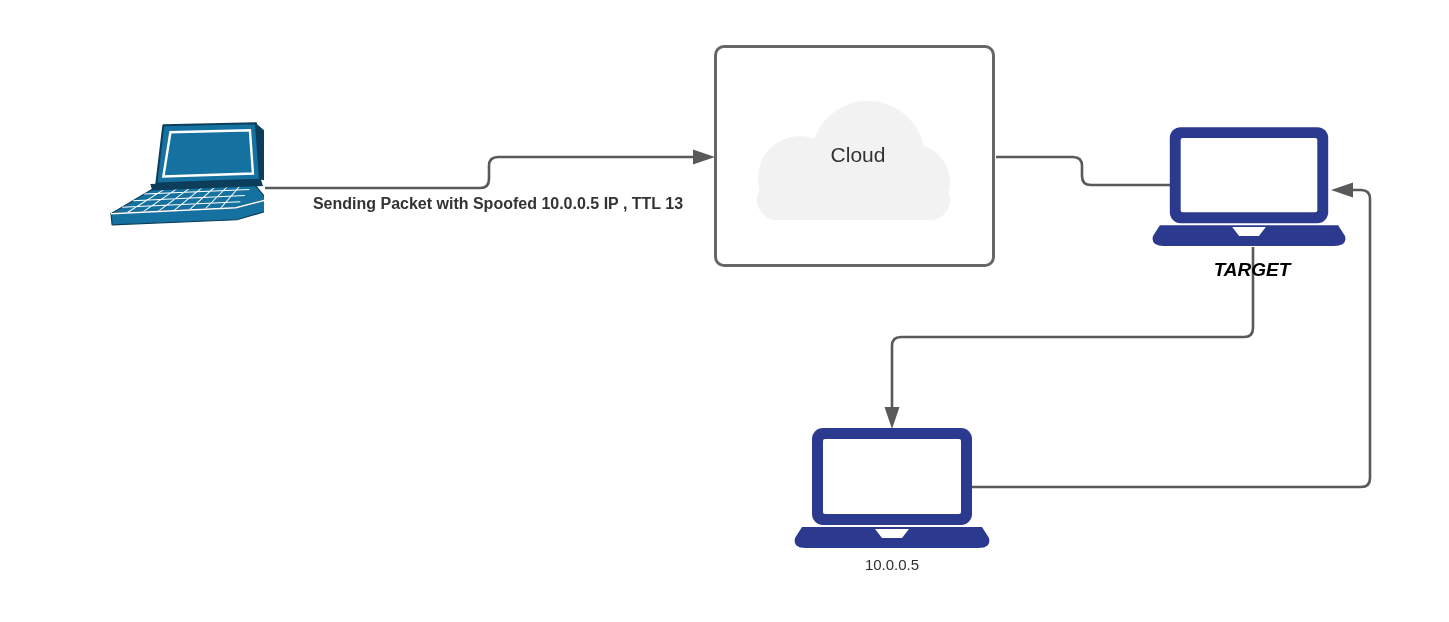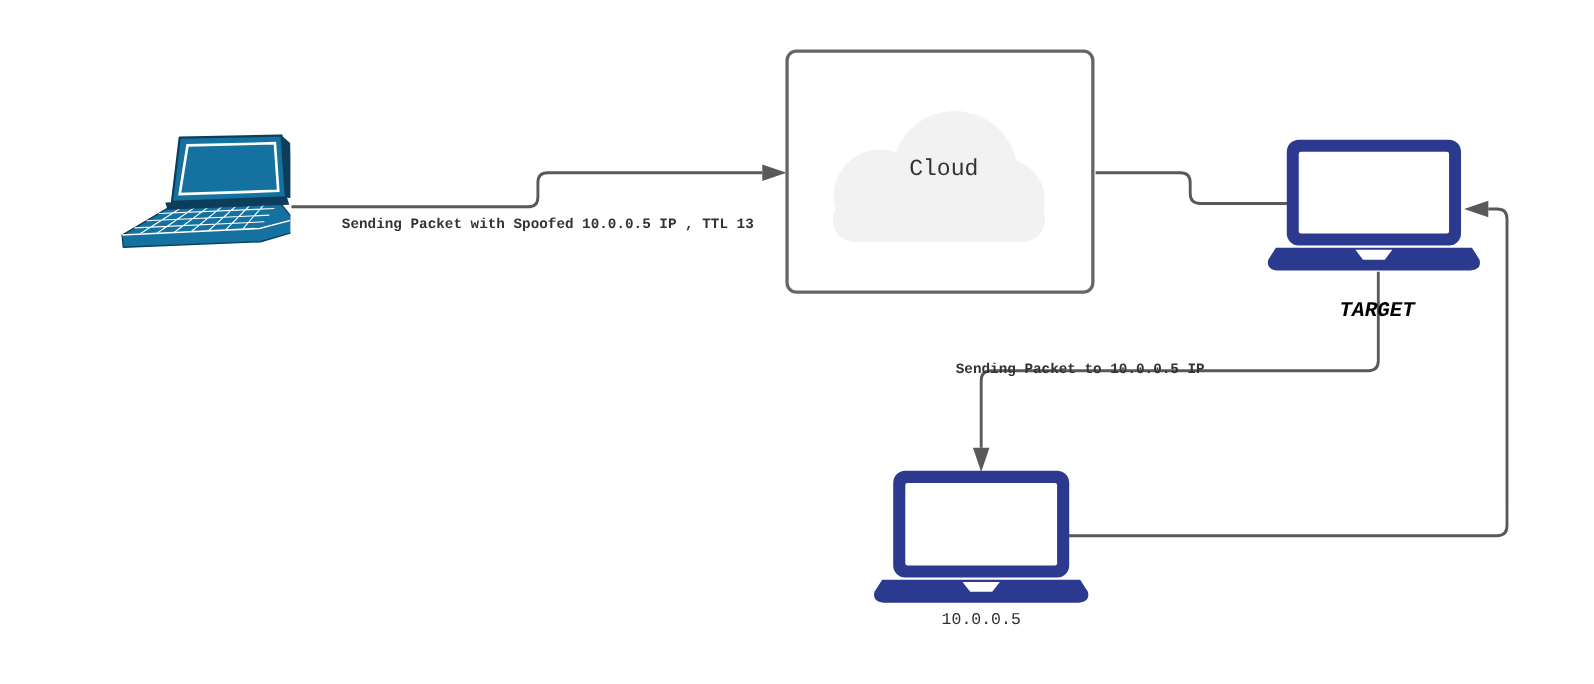--- a/index.html
+++ b/index.html
@@ -12,34 +12,34 @@
     --laptop-teal:#15719f;
     --laptop-teal-dark:#0c3e5c;
     --edge-label:#333333;
     --node-label:#2f2f2f;
     --target-label:#000000;
   }
   html,body{margin:0;padding:0;background:var(--canvas-bg);}
   .canvas{
     position:relative;width:1449px;height:622px;overflow:hidden;
     background:var(--canvas-bg);
-    font-family:Liberation Mono, monospace;
+    font-family:Liberation Sans, sans-serif;
   }
   .abs{position:absolute;}
   .abs-center{position:absolute;transform:translate(-50%,-50%);}
   .connectors{position:absolute;left:0;top:0;pointer-events:none;}
   .connector{stroke:var(--connector);stroke-width:2.6;fill:none;stroke-linejoin:round;}
   .arrowhead{fill:var(--connector);stroke:none;}
   .cloud-box{
     left:714px;top:45px;width:281px;height:222px;box-sizing:border-box;
     border:3px solid var(--box-border);border-radius:10px;background:var(--box-fill);
   }
   .cloud-puff{fill:var(--cloud-fill);}
   .cloud-label{font-size:21px;color:var(--edge-label);white-space:nowrap;}
-  .edge-label{font-size:13px;font-weight:bold;color:var(--edge-label);white-space:nowrap;}
+  .edge-label{font-size:16px;font-weight:bold;color:var(--edge-label);white-space:nowrap;}
   .attacker-label{
     font-size:20px;line-height:26px;color:var(--node-label);
     text-align:center;white-space:pre-line;
   }
   .target-label{font-size:19px;font-weight:bold;font-style:italic;color:var(--target-label);white-space:nowrap;}
   .host-label{font-size:15px;color:var(--node-label);white-space:nowrap;}
   .lap-navy{fill:var(--laptop-navy);}
   .lap-white{fill:#ffffff;}
   .teal{fill:var(--laptop-teal);}
   .teal-dk{fill:var(--laptop-teal-dark);}
@@ -107,22 +107,21 @@
   <svg class="abs" style="left:792px;top:426px;" width="200" height="130" viewBox="0 0 200 130">
     <rect class="lap-navy" x="20" y="2" width="160" height="97" rx="11"></rect>
     <rect class="lap-white" x="31" y="13" width="138" height="75" rx="2"></rect>
     <path class="lap-navy" d="M10 101 L190 101 L197 112 Q199.5 122 186 122 L14 122 Q0.5 122 3 112 Z"></path>
     <path class="lap-white" d="M83 103 L117 103 L110 112 L90 112 Z"></path>
   </svg>
 
   <div class="abs-center cloud-label" style="left:858px;top:155px;">Cloud</div>
 
 
-  <div class="abs-center target-label" style="left:1252px;top:282px;text-align:center;">TARGET</div>
+  <div class="abs-center target-label" style="left:1252px;top:270px;text-align:center;">TARGET</div>
 
   <div class="abs-center host-label" style="left:892px;top:564px;">10.0.0.5</div>
 
   <div class="abs-center edge-label" style="left:498px;top:204px;">Sending Packet with Spoofed 10.0.0.5 IP , TTL 13</div>
 
-  <div class="abs-center edge-label" style="left:982px;top:336px;">Sending Packet to 10.0.0.5 IP</div>
 
 
 </div>
 
 </body></html>

